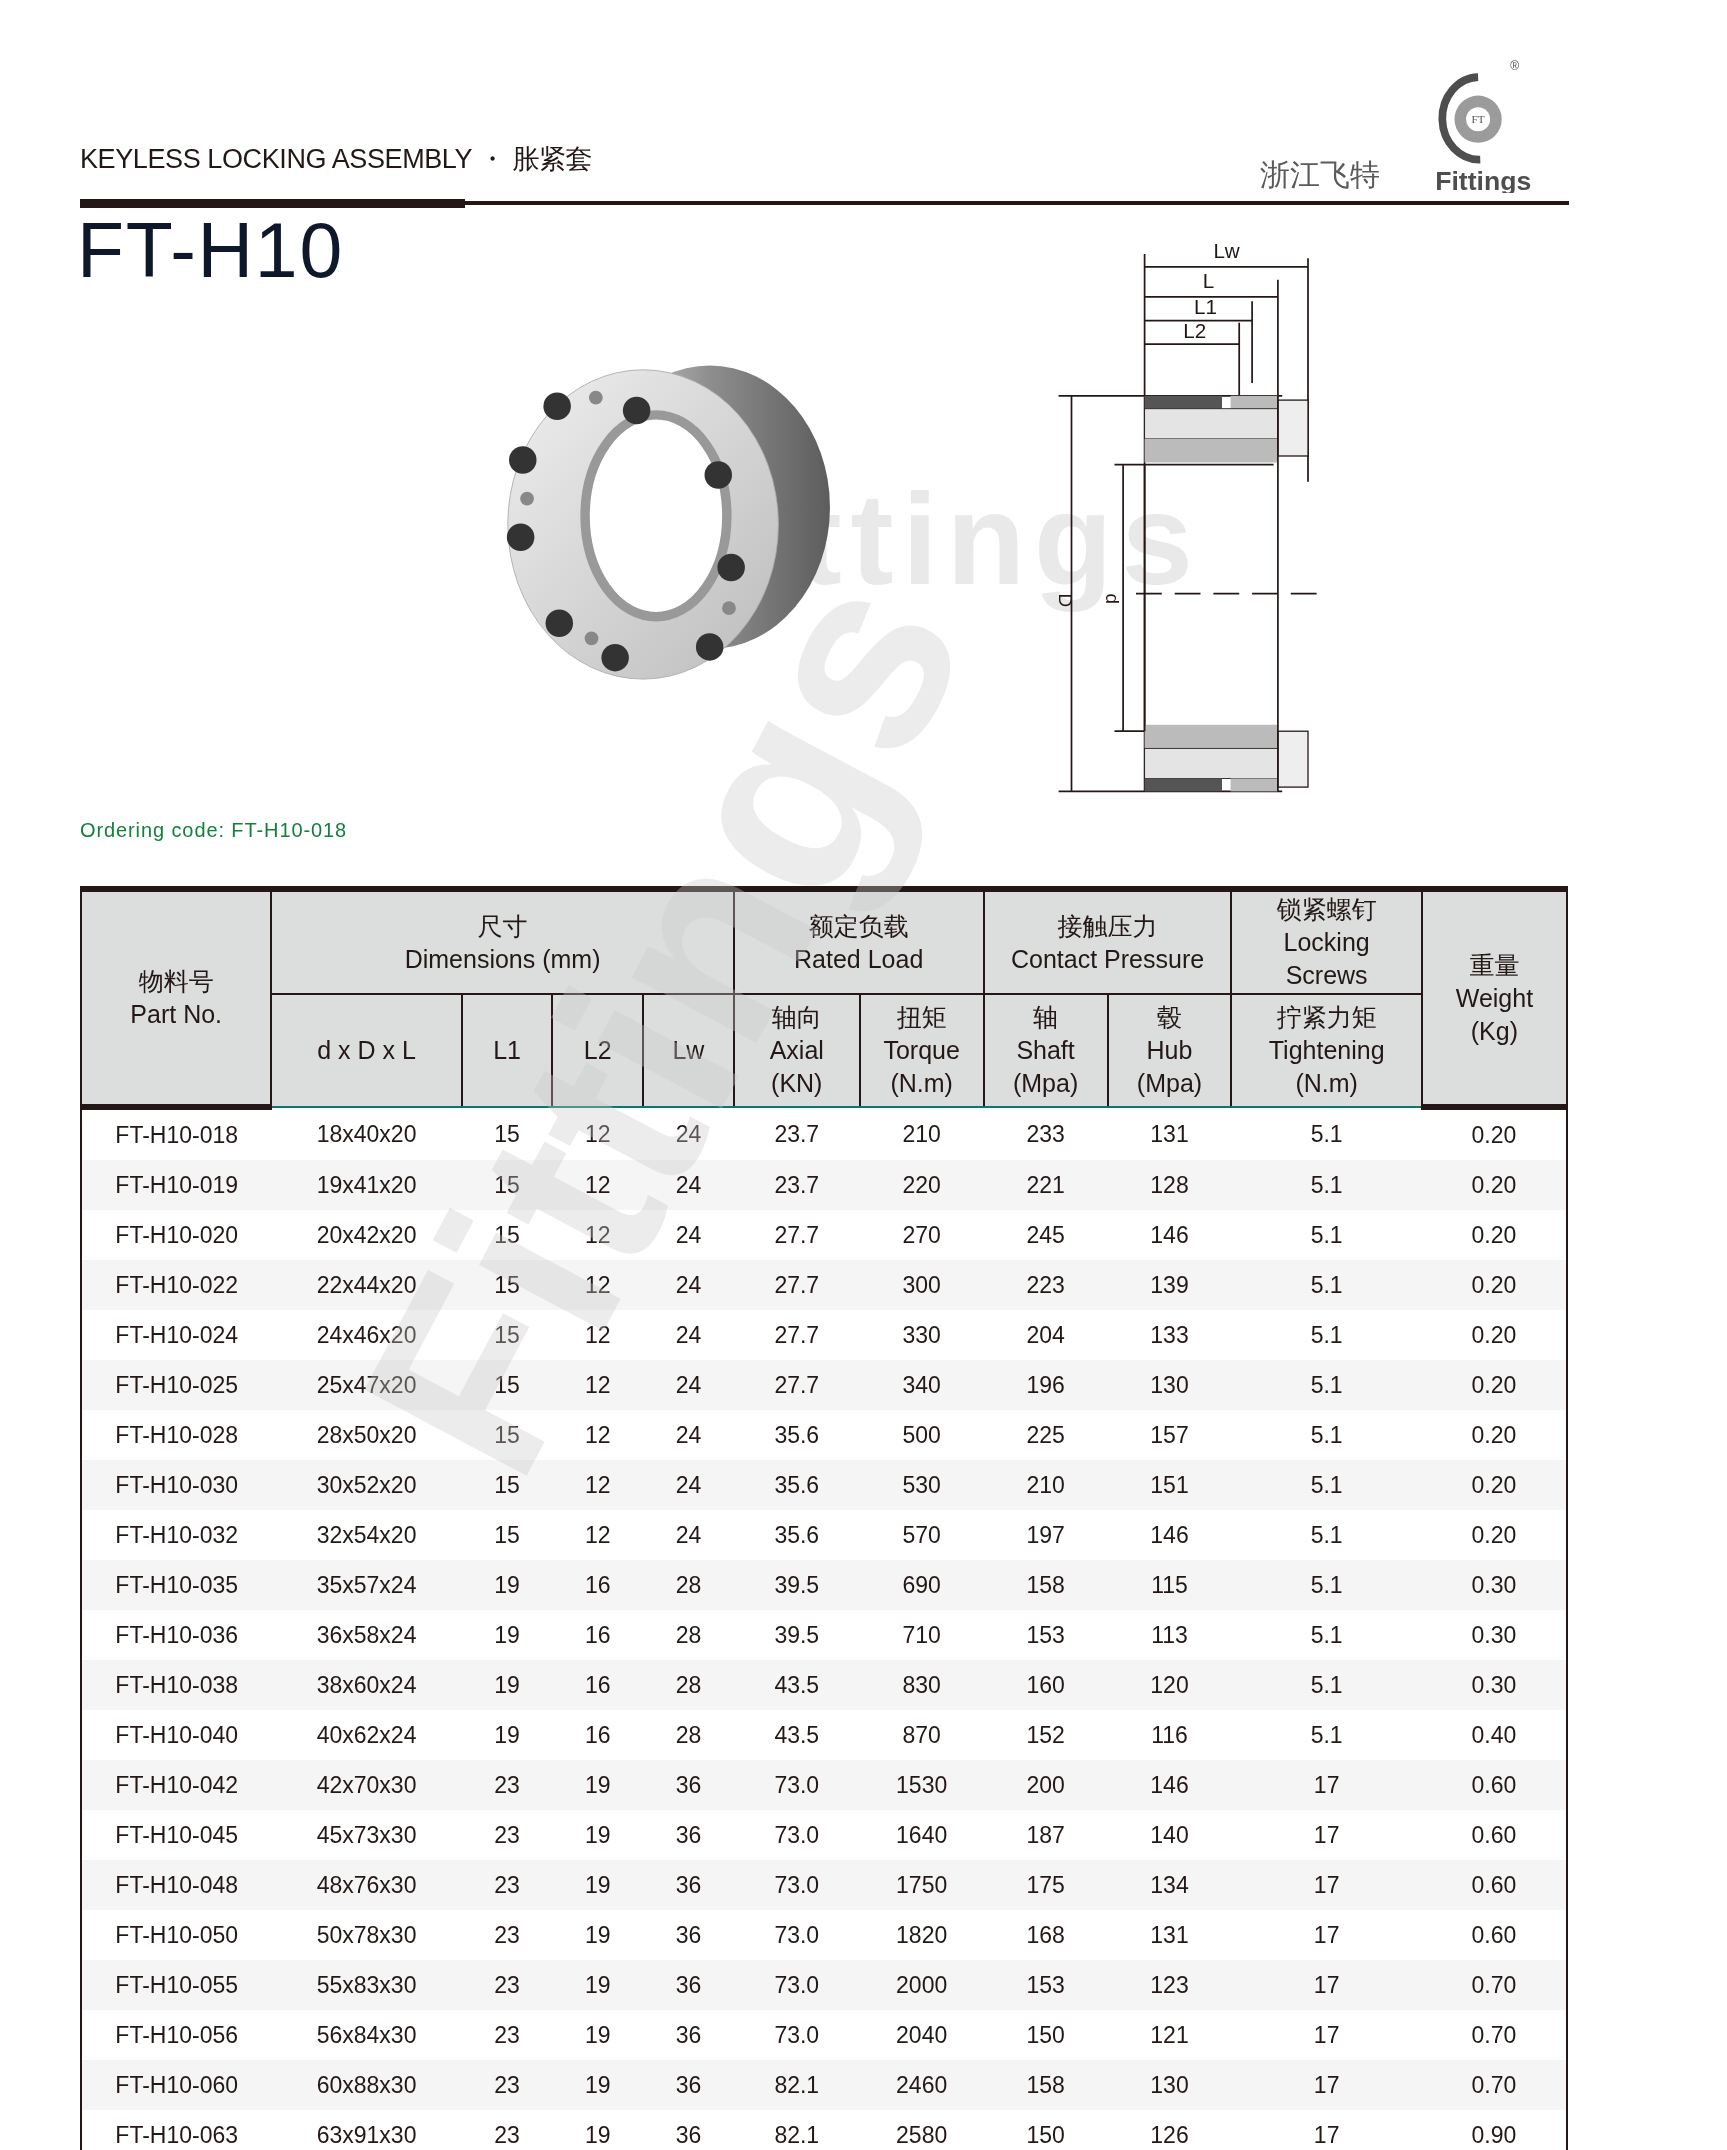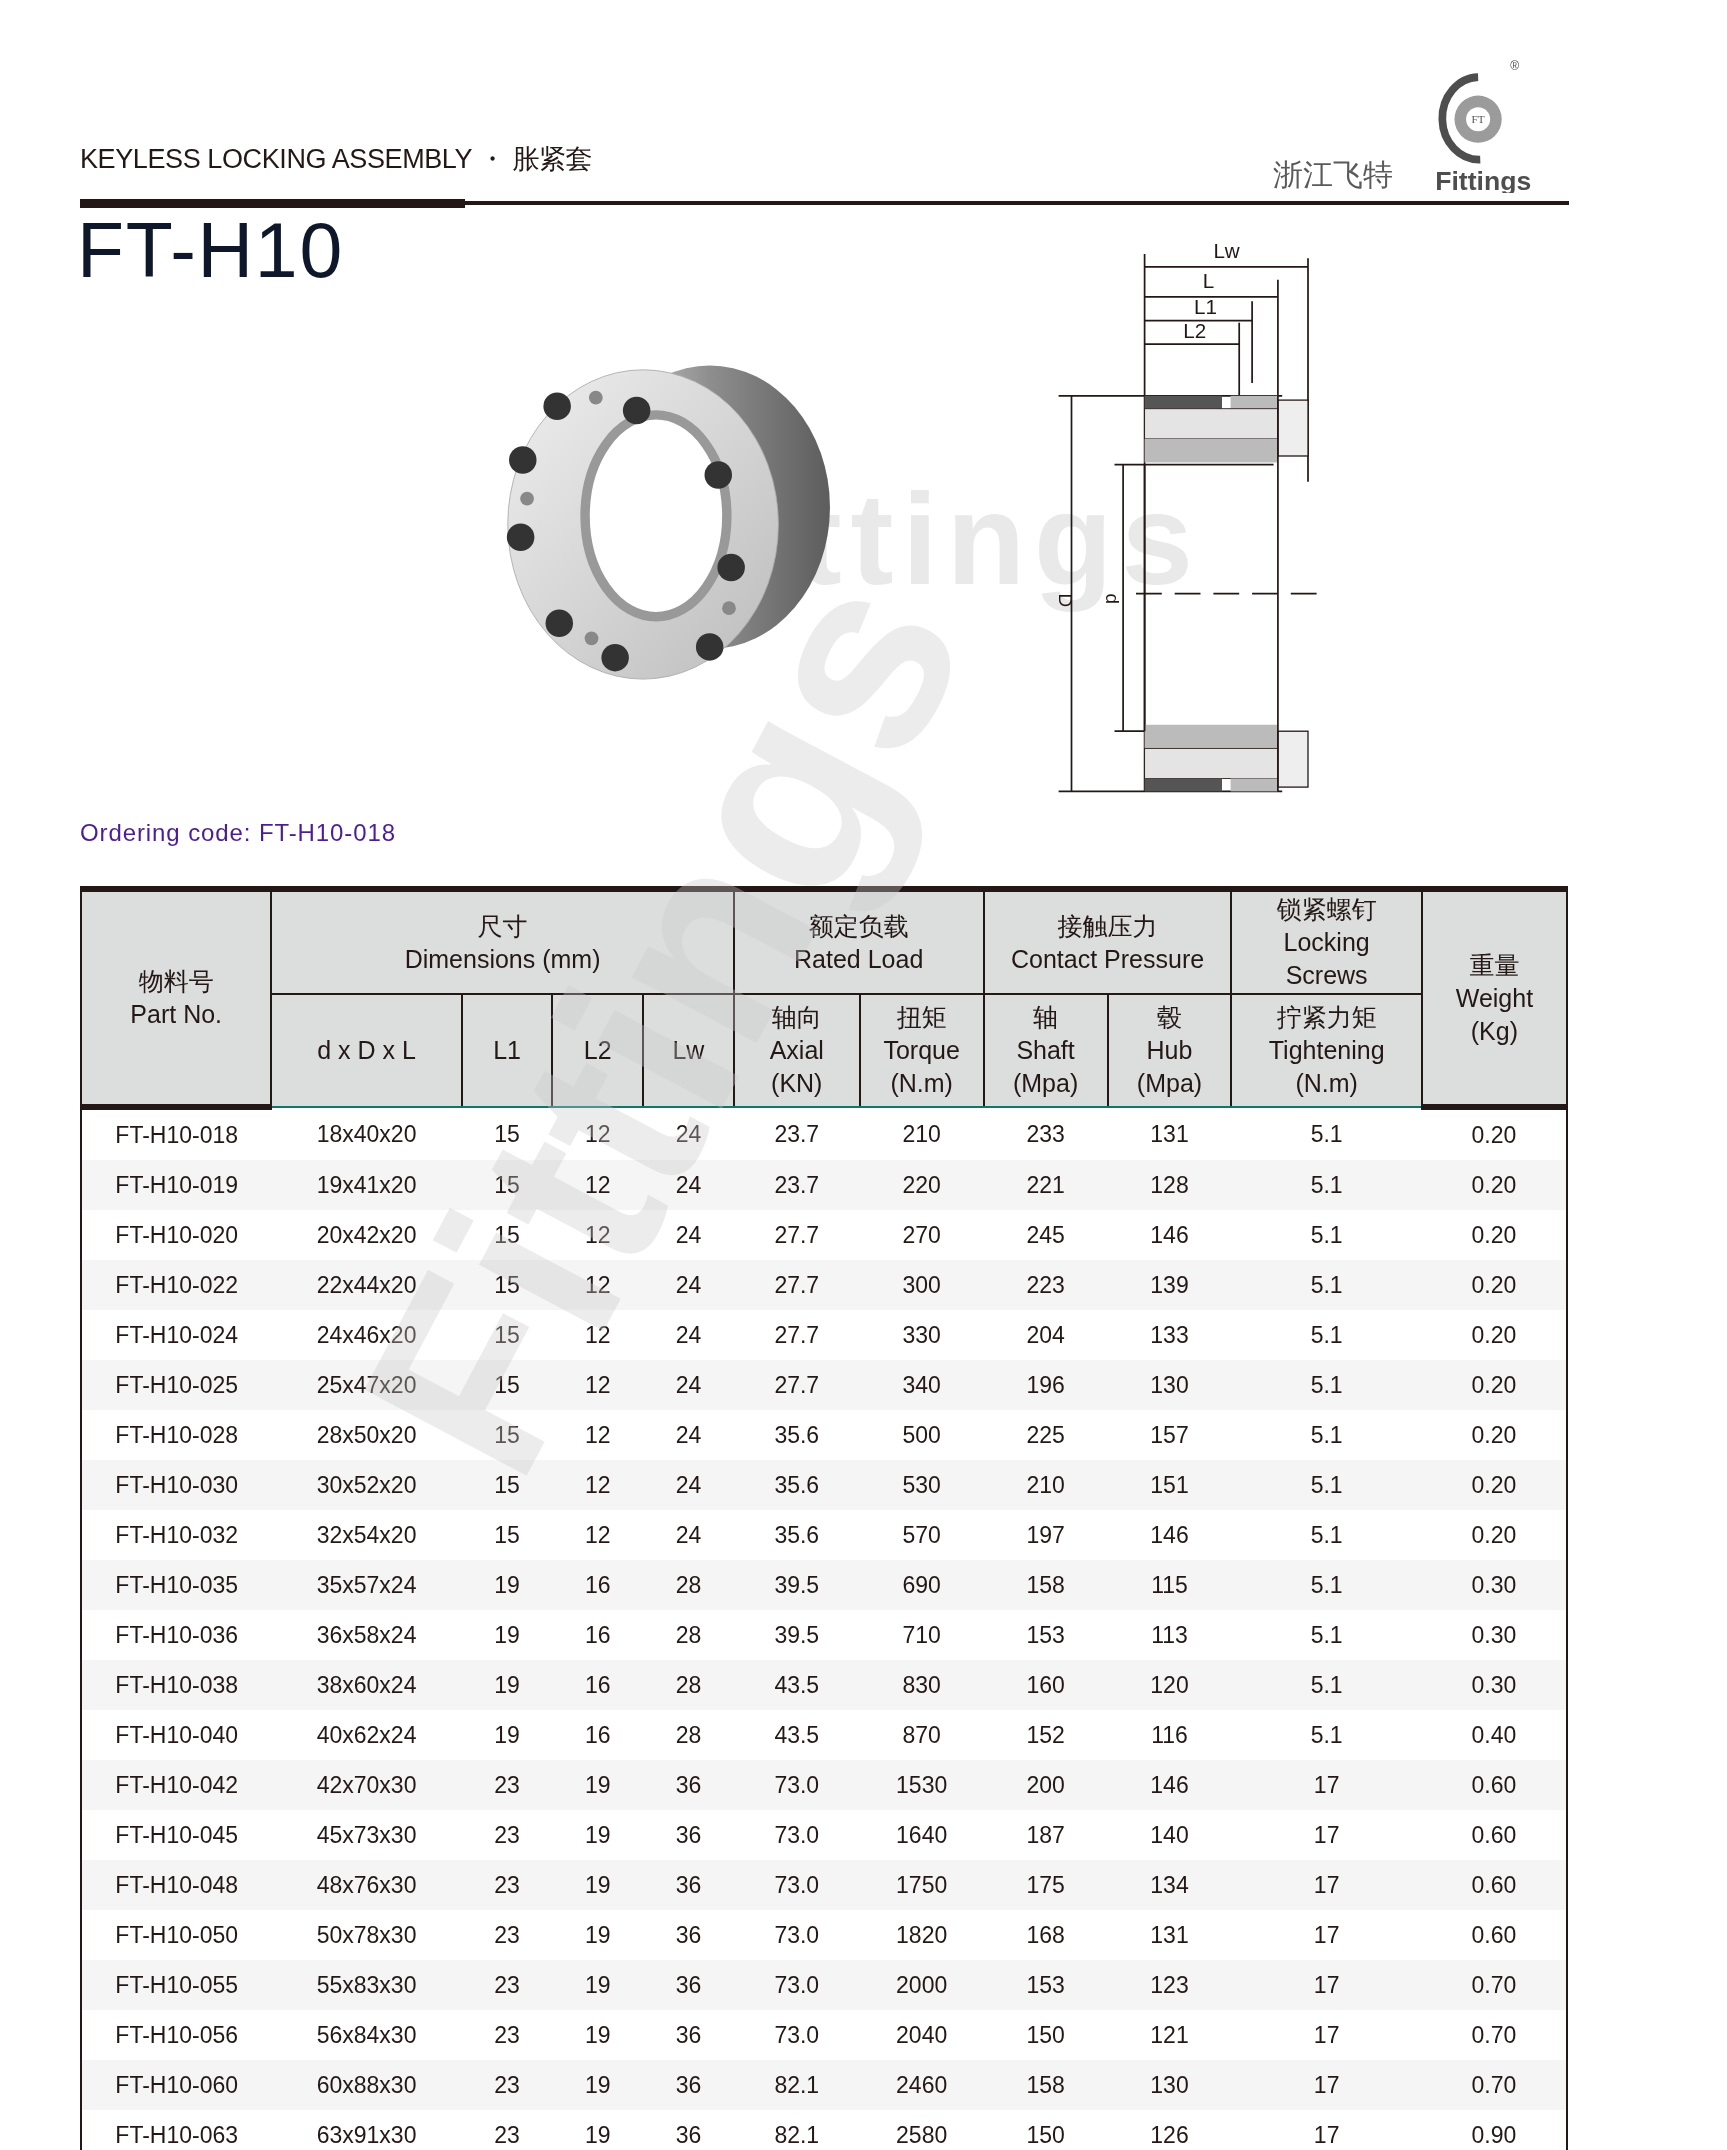--- a/index.html
+++ b/index.html
@@ -2,28 +2,28 @@
 <html style="font-size:6.9px"><head>
 <meta charset="utf-8">
 <style>
   html,body{margin:0;padding:0;background:#fff;}
   body{width:1727px;height:2317px;position:relative;overflow:hidden;font-family:"Liberation Sans","DejaVu Sans",sans-serif;color:#231815;}
   .abs{position:absolute;}
   
   #hdr-title{left:80px;top:141px;font-size:27px;letter-spacing:-0.4px;color:#231815;white-space:nowrap;}
   #hdr-bar-thick{left:80px;top:199px;width:385px;height:8.6px;background:#231815;}
   #hdr-bar-thin{left:465px;top:201px;width:1104px;height:4.3px;background:#231815;}
-  #brand-cn{left:1260px;top:155px;font-size:30px;color:#5a5a5a;margin-left:13px;}
+  #brand-cn{left:1260px;top:155px;font-size:30px;color:#5a5a5a;}
   #logo{left:1437px;top:60px;width:138px;height:133px;}
   #model{left:77px;top:206px;font-size:77px;color:#0f172a;letter-spacing:1.7px;}
   
   #product{left:486px;top:344px;width:370px;height:348px;}
   #diagram{left:1050px;top:241px;width:301px;height:559px;}
   #watermark-top{left:667px;top:465px;font-size:129px;font-weight:bold;color:#e9e9e9;letter-spacing:8.6px;z-index:0;}
-  #ordering{left:80px;top:819px;font-size:24px;color:#4c1d95;letter-spacing:0.9px;}
+  #ordering{left:80px;top:819px;font-size:20px;color:#15803d;letter-spacing:0.9px;}
   
   #spec-table{left:80px;top:886px;width:1488px;border-collapse:collapse;position:absolute;table-layout:fixed;}
   #spec-table th{background:#dcdddd;border:2.6px solid #231815;font-weight:normal;font-size:25px;line-height:33px;color:#231815;padding:0;}
   #spec-table thead tr.r1 th{border-top:6px solid #231815;}
   #spec-table thead tr.r2 th{border-bottom:2px solid #0f766e;margin-top:18px;}
   #spec-table th.tall{border-bottom:6px solid #231815;}
   #spec-table td{font-size:23px;text-align:center;height:50px;padding:0;color:#231815;border:none;}
   #spec-table tbody tr:nth-child(even) td{background:#f5f5f5;}
   #spec-table tbody tr td:first-child{border-left:2.6px solid #231815;}
   #spec-table tbody tr td:last-child{border-right:2.6px solid #231815;text-align:center;}

